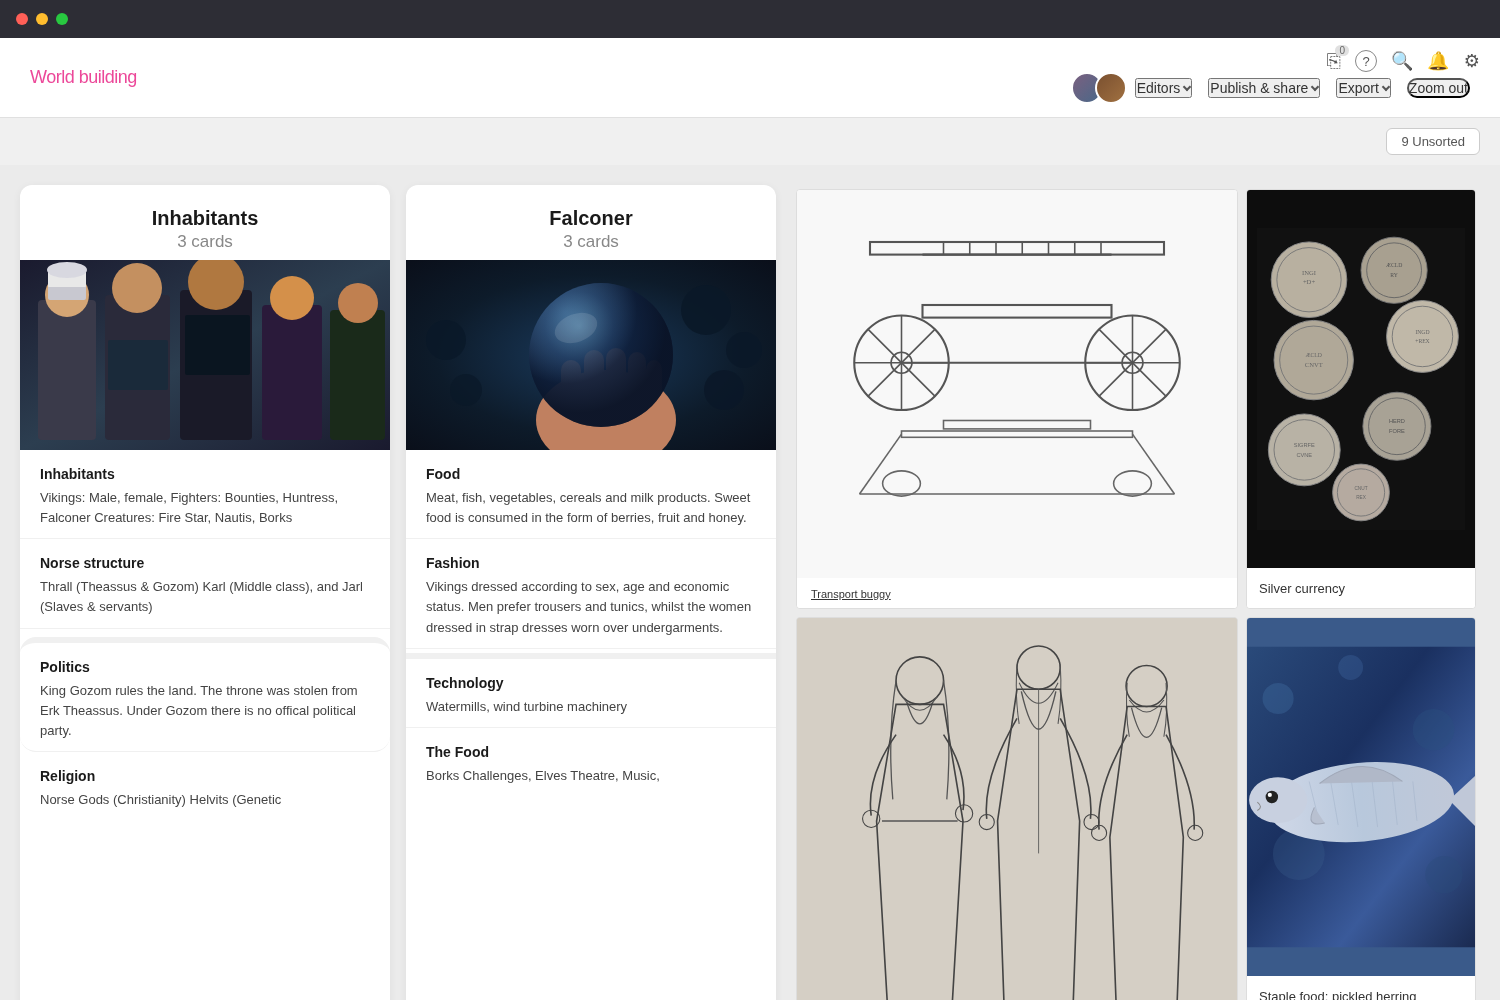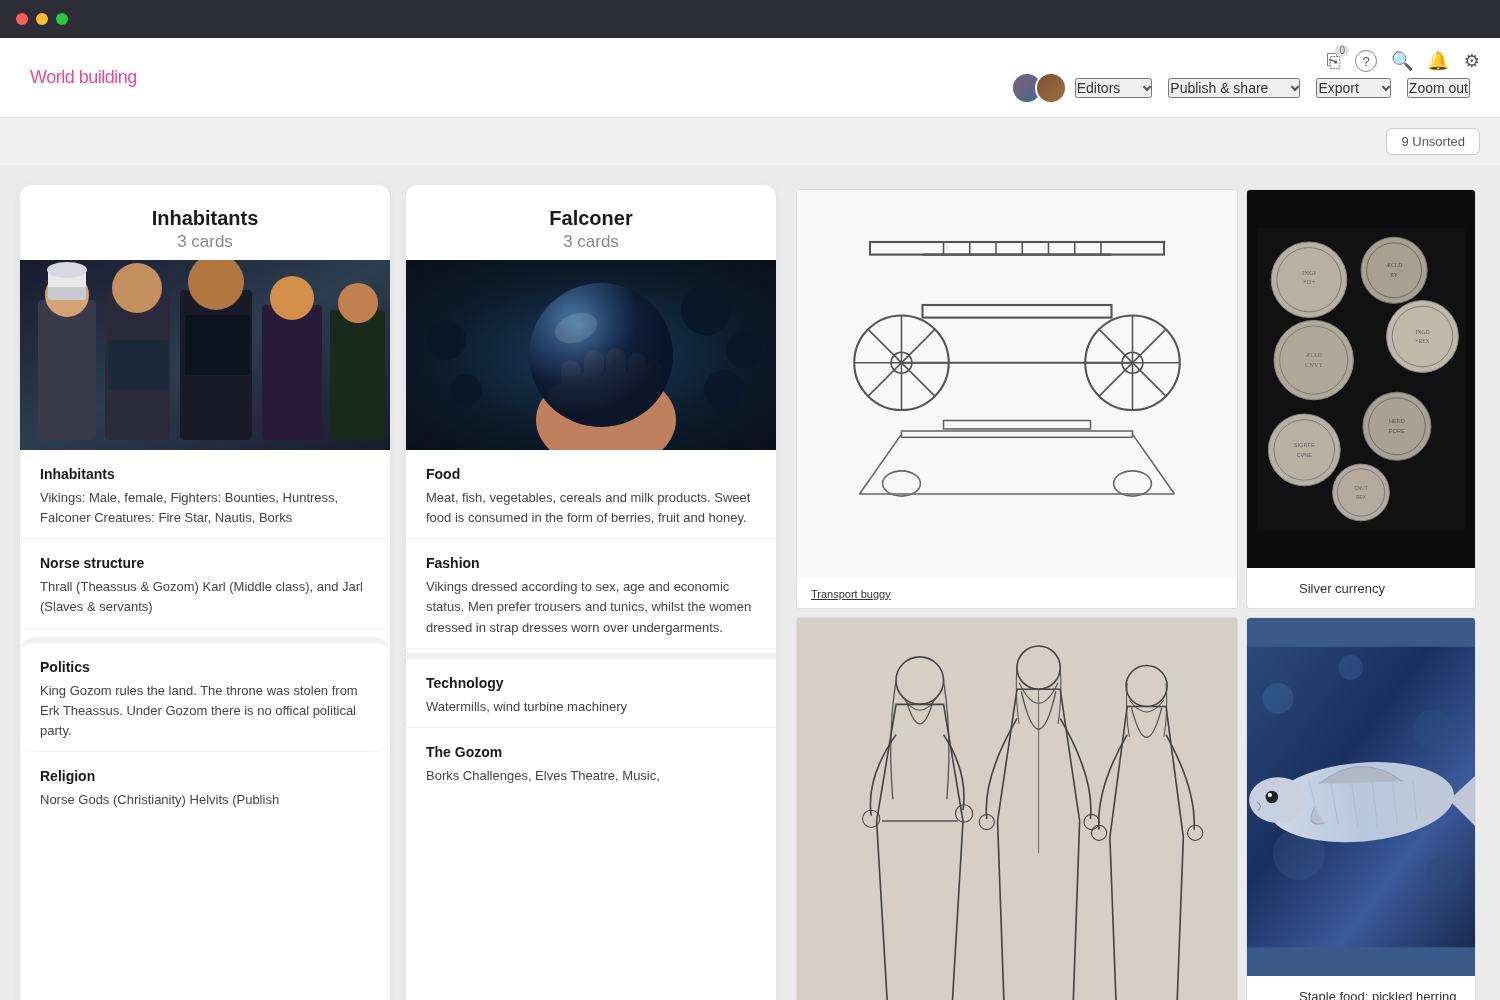--- a/index.html
+++ b/index.html
@@ -10,22 +10,22 @@
     .dot-red { background: #ff5f57; }
     .dot-yellow { background: #ffbd2e; }
     .dot-green { background: #28c840; }
 
     .topbar { background: #fff; height: 80px; display: flex; align-items: center; justify-content: space-between; padding: 0 30px; border-bottom: 1px solid #e0e0e0; position: relative; }
     .topbar-icons { position: absolute; top: 12px; right: 20px; display: flex; align-items: center; gap: 14px; }
     .topbar-title { font-size: 18px; font-weight: 400; color: #ec4899; letter-spacing: -0.5px; }
     .editor-avatars { display: flex; }
     .avatar-placeholder { width: 32px; height: 32px; border-radius: 50%; border: 2px solid #fff; background: linear-gradient(135deg, #8e6fa0, #5b8ccc); }
     .avatar-placeholder2 { width: 32px; height: 32px; border-radius: 50%; border: 2px solid #fff; background: linear-gradient(135deg, #c0824a, #a05530); }
-    .topbar-btn { display: flex; align-items: center; gap: 20px; font-size: 14px; color: #333; cursor: pointer; font-weight: 500; }
-    .zoom-btn { font-size: 14px; color: #333; cursor: pointer; font-weight: 500; }
+    .topbar-btn { display: flex; align-items: center; gap: 0; font-size: 14px; color: #333; cursor: pointer; font-weight: 500; }
+    .zoom-btn { font-size: 14px; color: #333; cursor: pointer; font-weight: 500; border-radius: 10px; }
     .badge-icon { position: relative; }
     .badge { position: absolute; top: -6px; right: -8px; background: #e0e0e0; border-radius: 8px; font-size: 10px; padding: 0 4px; color: #666; }
 
     .toolbar-area { background: #f0f0f0; display: flex; justify-content: flex-end; align-items: center; padding: 10px 20px; }
     .unsorted-btn { background: #fff; border: 1px solid #ccc; border-radius: 6px; padding: 5px 14px; font-size: 13px; color: #555; cursor: pointer; }
 
     .main { background: #ebebeb; display: flex; padding: 20px; gap: 16px; height: 870px; overflow: hidden; }
 
     
     .column { background: #fff; border-radius: 12px; width: 370px; min-width: 370px; padding: 0 0 16px 0; overflow-y: auto; max-height: 840px; box-shadow: 0 2px 8px rgba(0,0,0,0.06); }
@@ -37,21 +37,21 @@
 
     .section { padding: 16px 20px 10px; border-bottom: 1px solid #f0f0f0; }
     .section:last-child { border-bottom: none; }
     .section-title { font-size: 14px; font-weight: 700; color: #1a1a1a; margin-bottom: 6px; }
     .section-text { font-size: 13px; color: #444; line-height: 1.55; }
 
     .card-lg { background: #fff; border: 1px solid #ddd; border-radius: 4px; overflow: hidden; display: flex; flex-direction: column; }
     .card-lg-footer { padding: 10px 14px; font-size: 11px; color: #333; font-weight: 500; background: #fff; text-decoration: underline; }
 
     .card-sm { background: #fff; border: 1px solid #ddd; border-radius: 4px; overflow: hidden; display: flex; flex-direction: column; }
-    .card-sm-footer { padding: 8px 12px; font-size: 12px; color: #333; font-weight: 500; background: #fff; min-height: 40px; display: flex; align-items: center; margin-left: 40px; }
+    .card-sm-footer { padding: 8px 12px; font-size: 12px; color: #333; font-weight: 500; background: #fff; min-height: 40px; display: flex; align-items: center; }
 
     .topbar-controls { display: flex; align-items: center; gap: 16px; }
 
     .chevron { display: inline-block; border-right: 2px solid #555; border-bottom: 2px solid #555; width: 6px; height: 6px; transform: rotate(45deg); margin-left: 4px; margin-bottom: 2px; }
   </style>
 </head>
 <body>
 
 <div class="titlebar">
   <div class="titlebar-dot dot-red"></div>
@@ -153,21 +153,21 @@
     <div class="section">
       <div class="section-title">Norse structure</div>
       <div class="section-text">Thrall (Theassus &amp; Gozom) Karl (Middle class), and Jarl (Slaves &amp; servants)</div>
     </div>
     <div class="section" style="border-top: 6px solid #f0f0f0; margin-top:8px;border-radius:16px;">
       <div class="section-title">Politics</div>
       <div class="section-text">King Gozom rules the land. The throne was stolen from Erk Theassus. Under Gozom there is no offical political party.</div>
     </div>
     <div class="section">
       <div class="section-title">Religion</div>
-      <div class="section-text">Norse Gods (Christianity) Helvits (Publish</div>
+      <div class="section-text">Norse Gods (Christianity) Helvits (Genetic</div>
     </div>
   </div>
 
   <div class="column">
     <div class="col-header">
       <div class="col-title">Falconer</div>
       <div class="col-count">3 cards</div>
     </div>
 
     <div class="col-image-culture">
@@ -218,21 +218,21 @@
     </div>
     <div class="section">
       <div class="section-title">Fashion</div>
       <div class="section-text">Vikings dressed according to sex, age and economic status. Men prefer trousers and tunics, whilst the women dressed in strap dresses worn over undergarments.</div>
     </div>
     <div class="section" style="border-top: 6px solid #f0f0f0; margin-top:4px;">
       <div class="section-title">Technology</div>
       <div class="section-text">Watermills, wind turbine machinery</div>
     </div>
     <div class="section">
-      <div class="section-title">The Gozom</div>
+      <div class="section-title">The Food</div>
       <div class="section-text">Borks Challenges, Elves Theatre, Music,</div>
     </div>
   </div>
 
   <div style="flex:1; display:grid; grid-template-columns: 1fr 230px; grid-template-rows: 420px 400px; gap:8px; padding:4px;">
 
     <div class="card-lg" style="display:flex; flex-direction:column; background:#fff; border:1px solid #ddd; border-radius:4px; overflow:hidden;">
       <div style="flex:1; background:#f8f8f8; display:flex; align-items:center; justify-content:center; padding:10px;">
         <svg width="100%" height="100%" viewBox="0 0 400 350" xmlns="http://www.w3.org/2000/svg">
 

